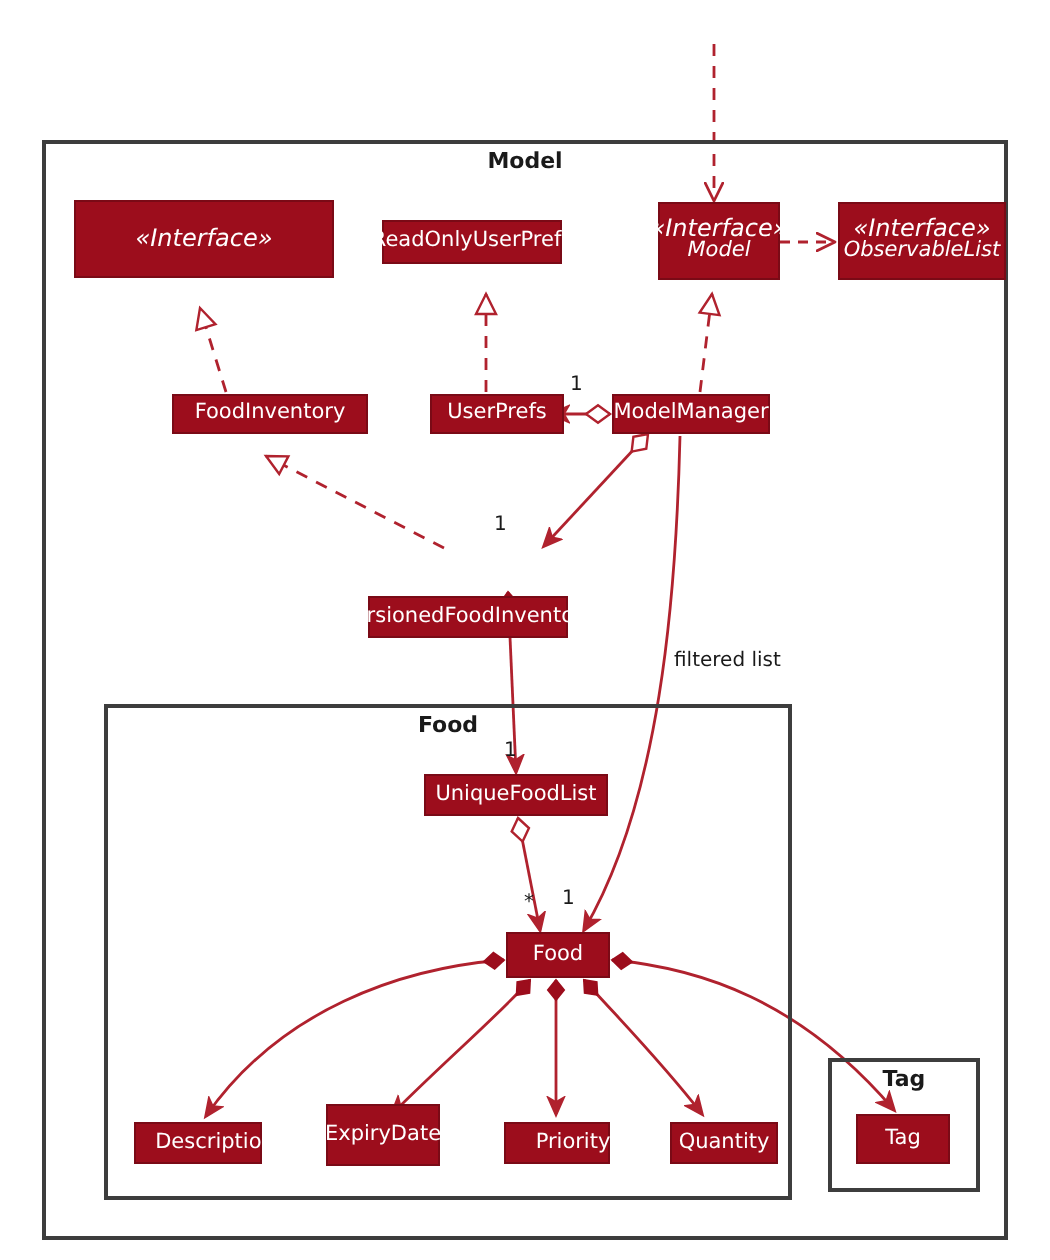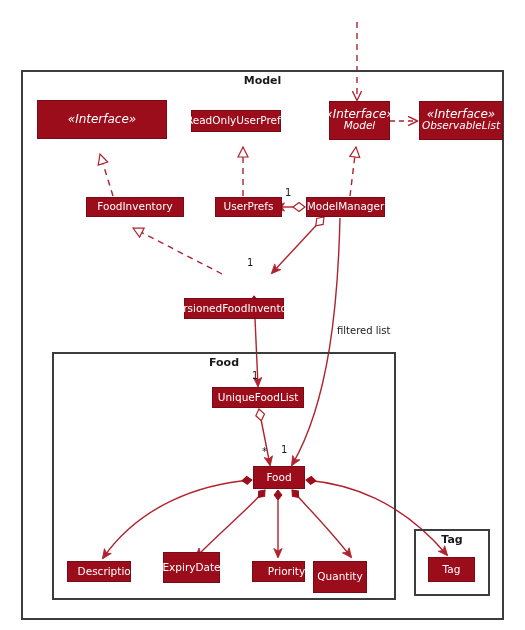--- a/index.html
+++ b/index.html
@@ -139,21 +139,21 @@
   </div>
 
   <div class="cls" style="left:163px;top:552px;width:57px;height:31px;">
     <span class="nm">ExpiryDate</span>
   </div>
 
   <div class="cls" style="left:252px;top:561px;width:53px;height:21px;padding-left:16px;">
     <span class="nm">Priority</span>
   </div>
 
-  <div class="cls" style="left:313px;top:561px;width:54px;height:32px;">
+  <div class="cls" style="left:335px;top:561px;width:54px;height:21px;">
     <span class="nm">Quantity</span>
   </div>
 
   <div class="cls" style="left:428px;top:557px;width:47px;height:25px;">
     <span class="nm">Tag</span>
   </div>
 
   <div class="mult" style="left:285px;top:187px;">1</div>
   <div class="mult" style="left:247px;top:257px;">1</div>
   <div class="mult" style="left:252px;top:370px;">1</div>

